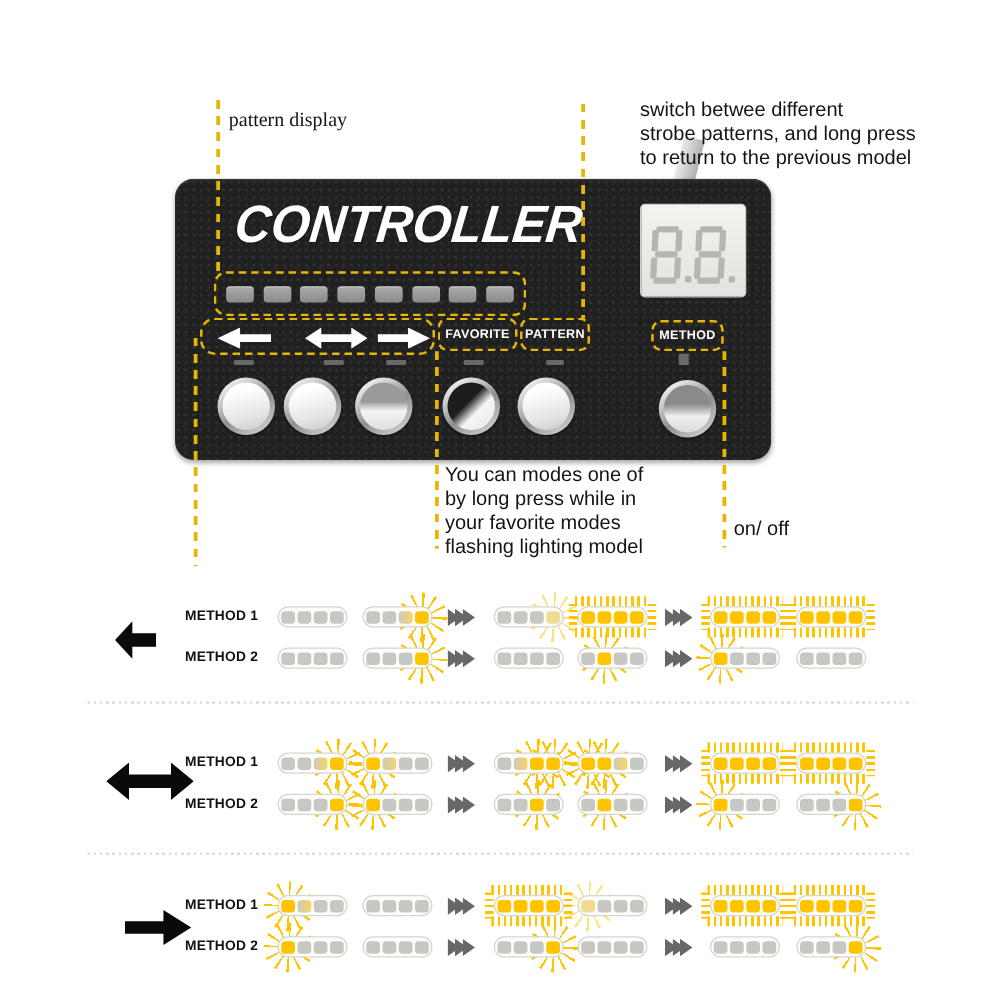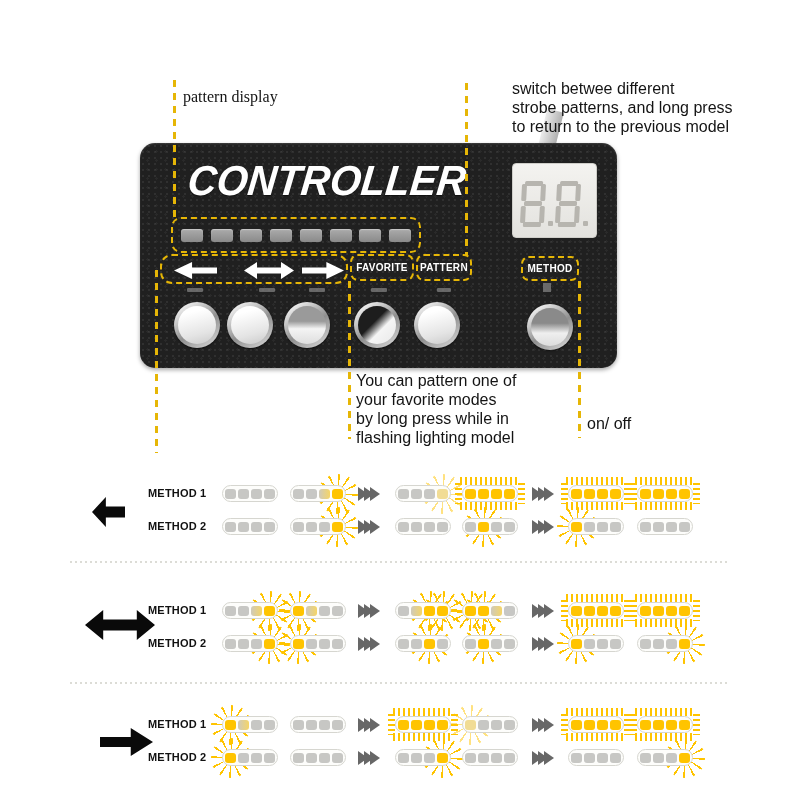--- a/index.html
+++ b/index.html
@@ -161,23 +161,23 @@
 
   <div class="ann ann-pattern">
     <div>pattern display</div>
   </div>
   <div class="ann ann-switch">
     <div>switch betwee different</div>
     <div>strobe patterns, and long press</div>
     <div>to return to the previous model</div>
   </div>
   <div class="ann ann-memory">
-    <div>You can pattern one of</div>
+    <div>You can modes one of</div>
+    <div>by long press while in</div>
     <div>your favorite modes</div>
-    <div>by long press while in</div>
     <div>flashing lighting model</div>
   </div>
   <div class="ann ann-onoff">
     <div>on/ off</div>
   </div>
 
   <div class="cable"></div>
   <div class="controller">
     <div class="logo">CONTROLLER</div>
 

